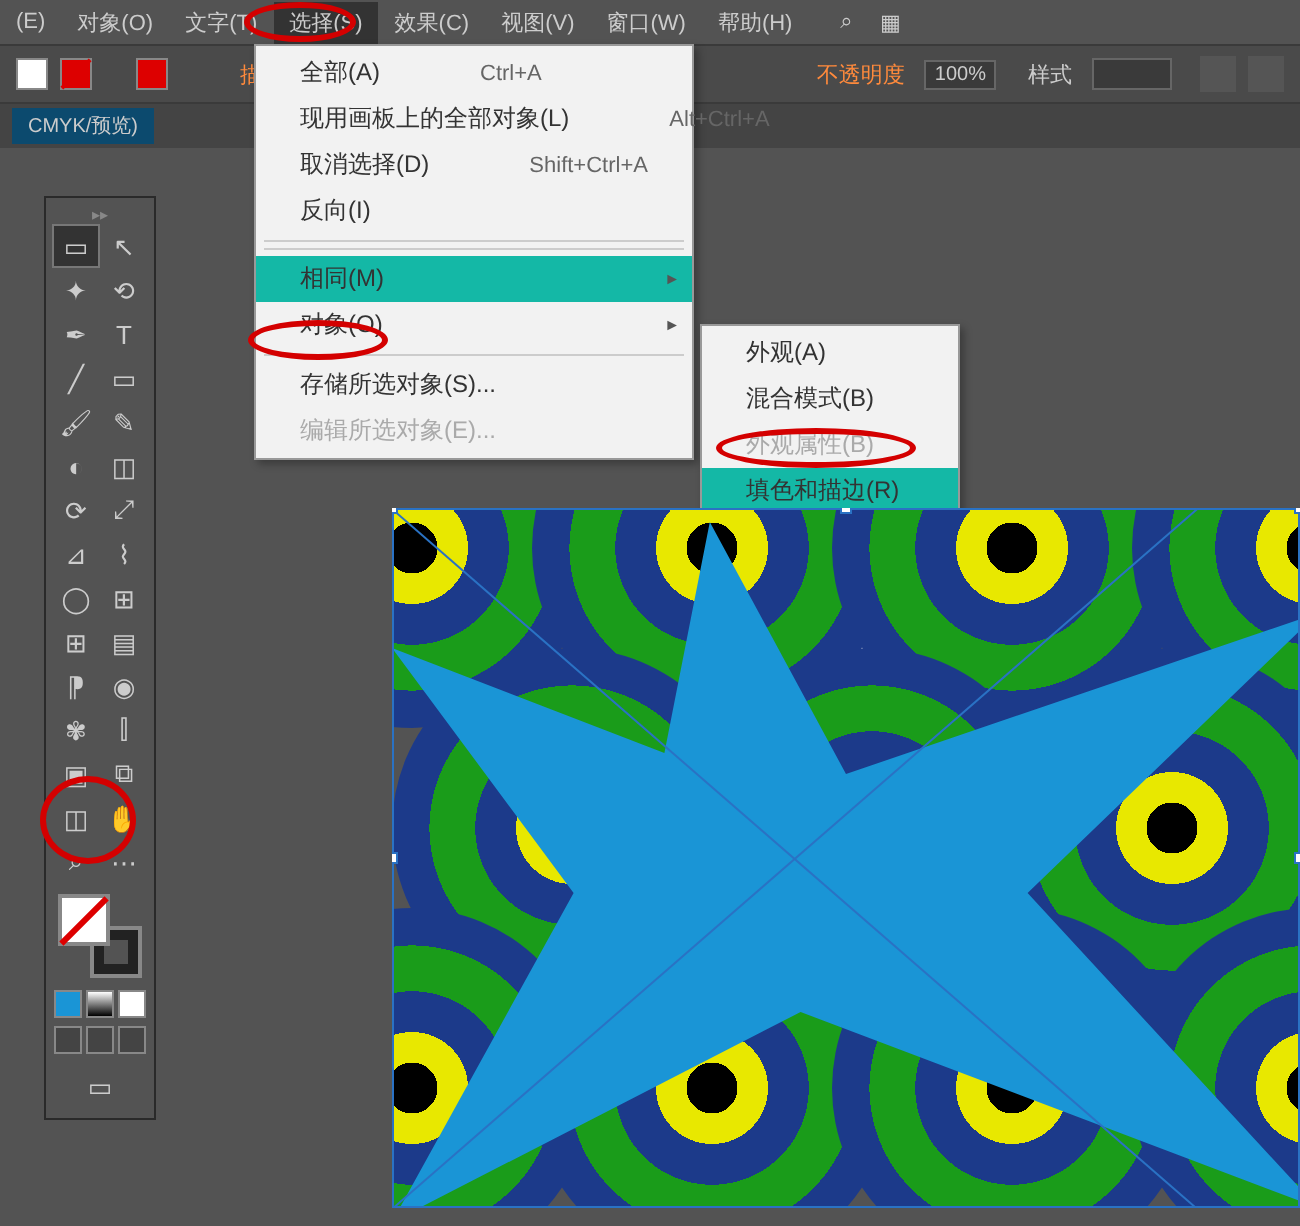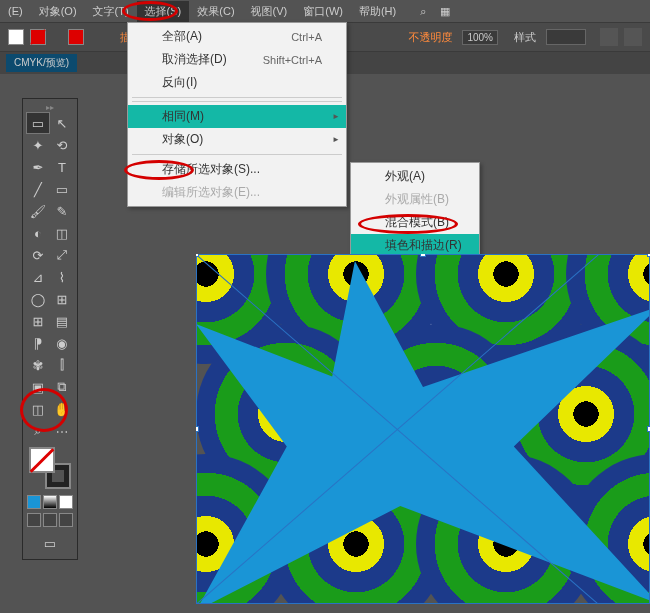--- a/index.html
+++ b/index.html
@@ -31,21 +31,21 @@
 .fill-stroke { position: relative; width: 42px; height: 42px; margin: 6px auto; }
 .fill-sw { position: absolute; width: 26px; height: 26px; background: #fff; border: 2px solid #888; top: 0; left: 0; z-index: 2; }
 .fill-sw::after { content: ""; position: absolute; width: 32px; height: 3px; background: #d00; transform: rotate(-45deg); top: 10px; left: -5px; }
 .stroke-sw { position: absolute; width: 26px; height: 26px; background: #222; border: 2px solid #888; bottom: 0; right: 0; z-index: 1; }
 .stroke-sw::after { content: ""; position: absolute; inset: 5px; background: #535353; }
 
 .mini-row { display: flex; gap: 2px; justify-content: center; margin-top: 4px; }
 .mini-sw { width: 14px; height: 14px; border: 1px solid #888; }
 
 .dropdown { position: absolute; background: #f2f2f2; border: 1px solid #999; box-shadow: 2px 2px 4px rgba(0,0,0,.3); font-size: 12px; color: #333; padding: 2px 0; }
-.dropdown .item { display: flex; justify-content: space-between; align-items: center; padding: 3px 24px 3px 34px; white-space: nowrap; cursor: default; position: relative; }
+.dropdown .item { display: flex; justify-content: flex-start; align-items: center; padding: 3px 24px 3px 22px; white-space: nowrap; cursor: default; position: relative; gap: 20px; }
 .dropdown .item.disabled { color: #aaa; }
 .dropdown .sep { height: 1px; background: #ccc; margin: 3px 4px; }
 .dropdown .sc { color: #666; font-size: 11px; margin-left: 30px; }
 .dropdown .arrow::after { content: "►"; position: absolute; right: 6px; font-size: 8px; color: #555; }
 .dropdown .item.hl { background: #14b8a6; }
 
 .dd1 { left: 127px; top: 22px; width: 220px; }
 .dd2 { left: 350px; top: 162px; width: 130px; }
 
 .circle { position: absolute; border: 3px solid #d40000; border-radius: 50%; pointer-events: none; }
@@ -178,20 +178,24 @@
       <div class="tool" style="width:100%">▭</div>
     </div>
 </div>
 
 <div class="dropdown dd1">
   <div class="item">
       <span>全部(A)</span>
       <span class="sc">Ctrl+A</span>
     </div>
   <div class="item">
+      <span>现用画板上的全部对象(L)</span>
+      <span class="sc">Alt+Ctrl+A</span>
+    </div>
+  <div class="item">
       <span>取消选择(D)</span>
       <span class="sc">Shift+Ctrl+A</span>
     </div>
   <div class="item">
       <span>反向(I)</span>
     </div>
   <div class="sep"></div>
   <div class="sep"></div>
   <div class="item arrow hl">
       <span>相同(M)</span>
@@ -205,25 +209,25 @@
     </div>
   <div class="item disabled">
       <span>编辑所选对象(E)...</span>
     </div>
 </div>
 
 <div class="dropdown dd2">
   <div class="item">
       <span>外观(A)</span>
     </div>
+  <div class="item">
+      <span>混合模式(B)</span>
+    </div>
   <div class="item disabled">
       <span>外观属性(B)</span>
-    </div>
-  <div class="item">
-      <span>混合模式(B)</span>
     </div>
   <div class="item hl">
       <span>填色和描边(R)</span>
     </div>
   <div class="item">
       <span>填充颜色(F)</span>
     </div>
   <div class="item">
       <span>不透明度(O)</span>
     </div>

